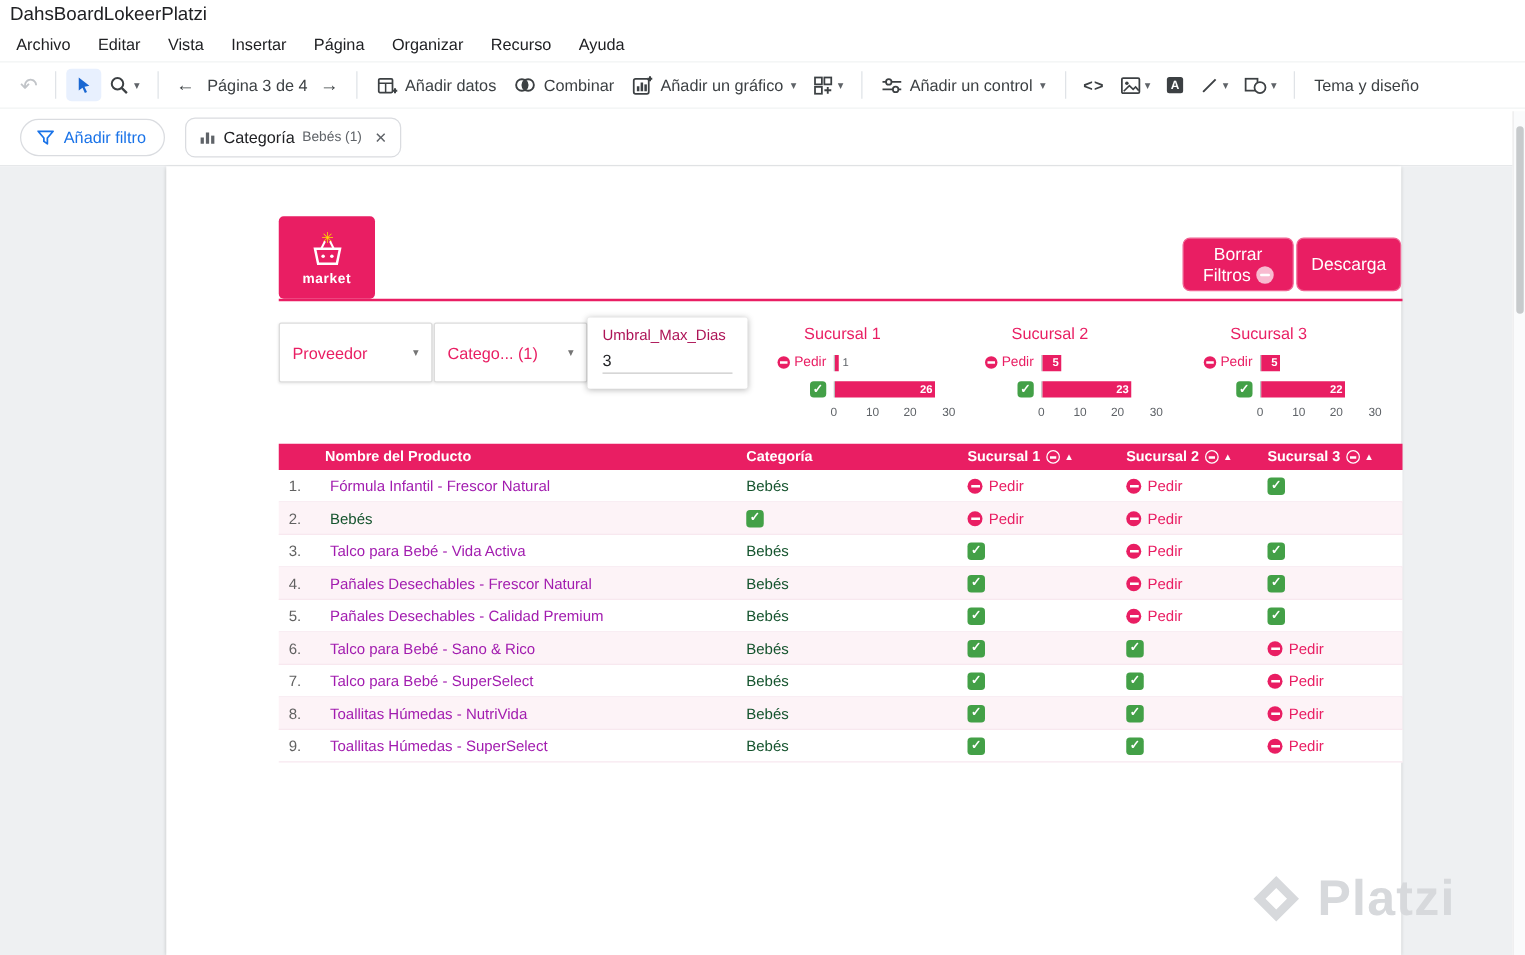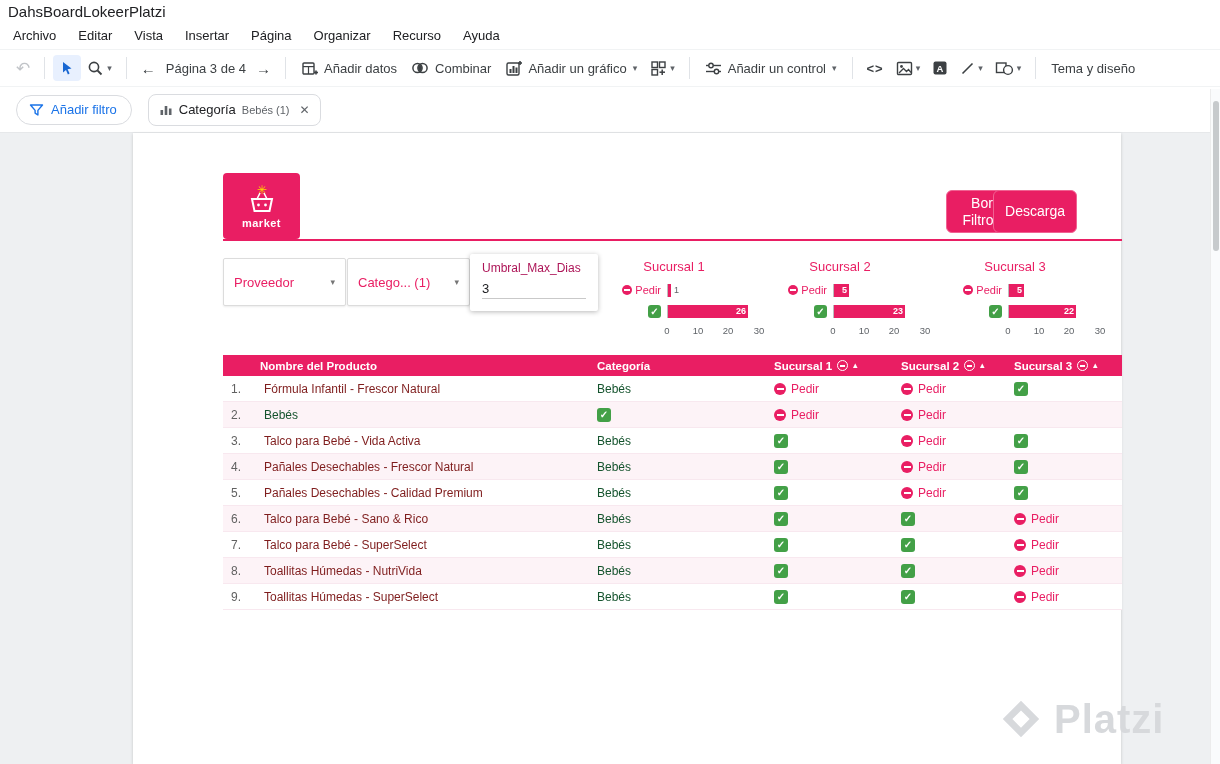--- a/index.html
+++ b/index.html
@@ -37,21 +37,21 @@
 
   
   .canvas{position:absolute;left:0;right:10px;top:133px;bottom:0;background:#eef0f2;}
   .page{position:absolute;left:133px;top:0;width:988px;height:631px;background:#fff;box-shadow:0 1px 3px rgba(0,0,0,.18);}
 
   .logo{position:absolute;left:90px;top:40px;width:77px;height:66px;background:#e91e63;border-radius:4px;display:flex;flex-direction:column;align-items:center;justify-content:center;}
   .logo-text{color:#fff;font-size:11px;font-weight:bold;letter-spacing:.5px;margin-top:-2px;}
   .dash-title{position:absolute;left:200px;top:55px;width:440px;text-align:center;font-size:18px;line-height:22px;font-weight:bold;color:#e91e63;}
   .pink-btn{position:absolute;top:57px;height:43px;background:#e91e63;border:1px solid #f06292;border-radius:6px;color:#fff;font-size:14px;line-height:17px;font-family:inherit;cursor:pointer;padding:2px 4px;}
   #btn-clear{left:813px;width:89px;}
-  #btn-download{left:860px;width:84px;}
+  #btn-download{left:904px;width:84px;}
   .divider{position:absolute;left:90px;top:106px;width:899px;height:2px;background:#e91e63;}
 
   
   .ctrl-box{position:absolute;top:125px;width:123px;height:48px;background:#fff;border:1px solid #dcdcdc;border-radius:2px;display:flex;align-items:center;justify-content:space-between;padding:0 10px;cursor:pointer;box-shadow:0 1px 2px rgba(0,0,0,.08);}
   #ctrl-provider{left:90px;}
   #ctrl-category{left:214px;}
   .ctrl-label{font-size:13px;color:#e91e63;}
   .ctrl-caret{font-size:9px;color:#757575;}
   .threshold-card{position:absolute;left:337px;top:121px;width:128px;height:57px;background:#fff;box-shadow:0 1px 5px rgba(0,0,0,.28);border-radius:2px;padding:7px 12px 0 12px;cursor:text;}
   .th-label{font-size:12px;color:#ad1457;margin-bottom:6px;}
@@ -87,21 +87,21 @@
   
   .dtable{position:absolute;left:90px;top:222px;width:899px;}
   .thead,.trow{display:grid;grid-template-columns:37px 333px 177px 127px 113px 112px;align-items:center;}
   .thead{background:#e91e63;color:#fff;height:21px;font-size:11.5px;font-weight:bold;}
   .th{display:flex;align-items:center;gap:5px;padding-left:4px;}
   .th.first{padding-left:0;}
   .trow{height:26px;border-bottom:1px solid #f8e8ef;font-size:12px;background:#fff;}
   .tbody .trow:nth-child(even){background:#fdf3f7;}
   .tc{padding-left:4px;display:flex;align-items:center;gap:5px;}
   .c-idx{color:#616161;padding-left:8px;}
-  .c-name{color:#7f1d1d;}
+  .c-name{color:#a21caf;}
   .c-cat{color:#14532d;}
   .pedir-chip{display:flex;align-items:center;gap:5px;color:#e91e63;}
 
   
   .watermark{position:absolute;left:865px;top:563px;display:flex;align-items:center;gap:10px;color:#d7d9dc;}
   .wm-text{font-size:40px;font-weight:bold;letter-spacing:1px;}
 
   
   .vscroll{position:absolute;right:0;top:89px;bottom:0;width:10px;background:#fafbfc;border-left:1px solid #ececec;}
   .vscroll-thumb{position:absolute;left:2px;top:12px;width:6px;height:150px;background:#c7cacc;border-radius:3px;cursor:grab;}

